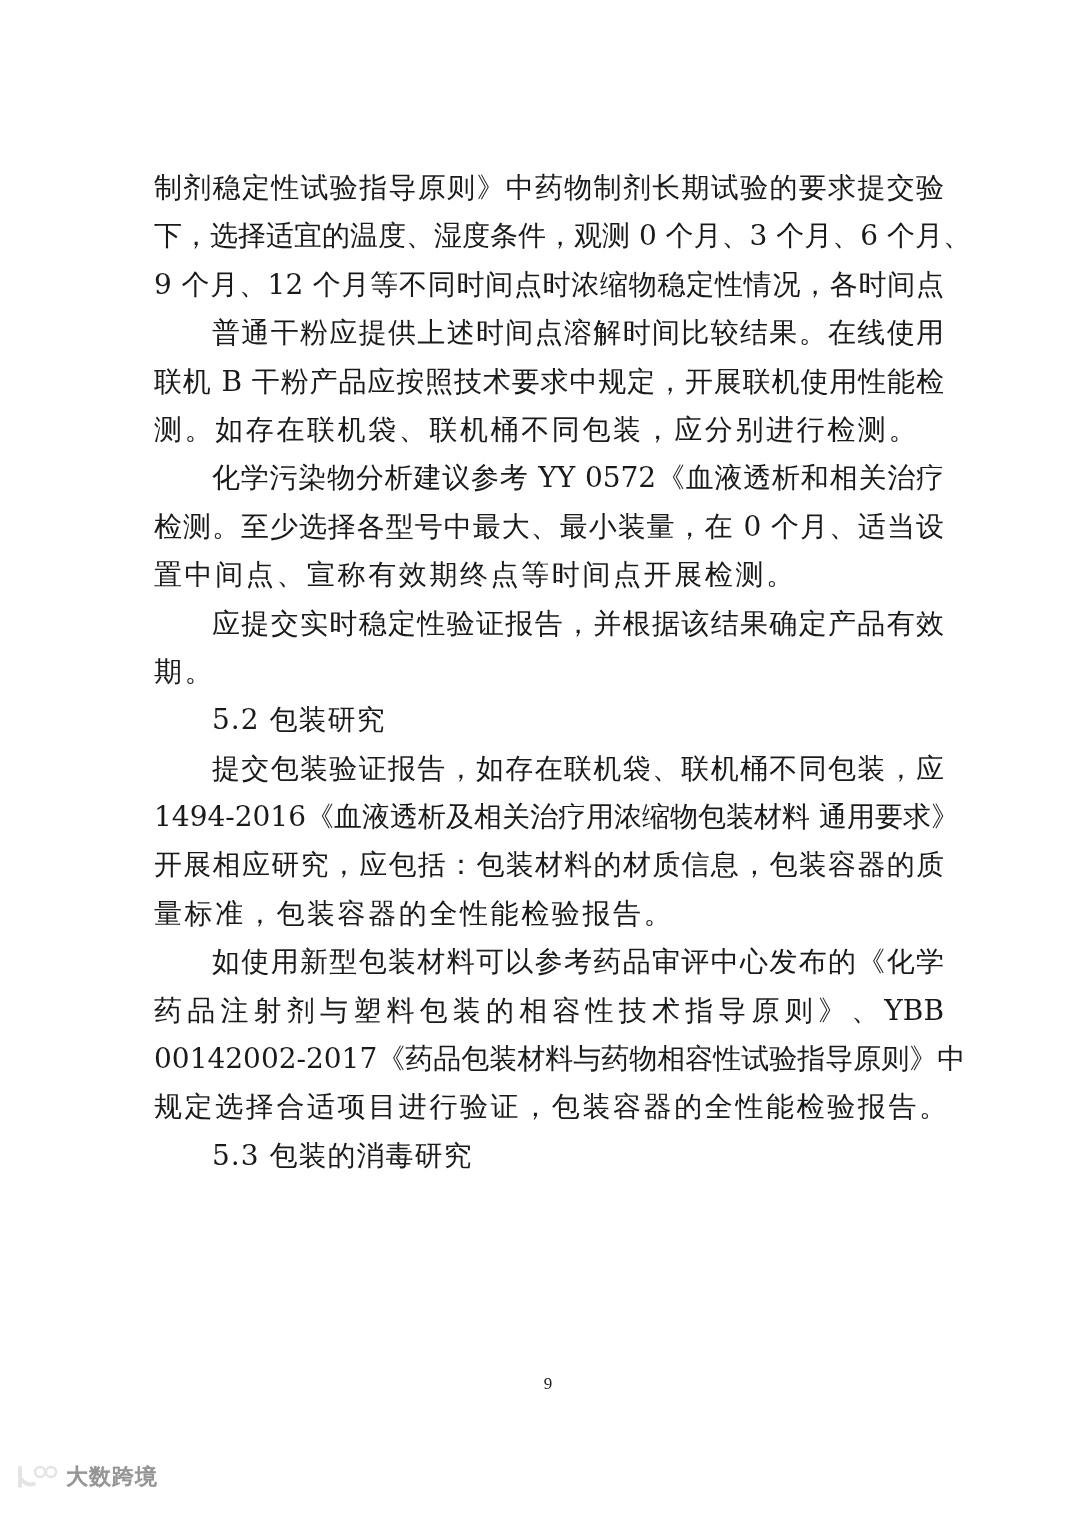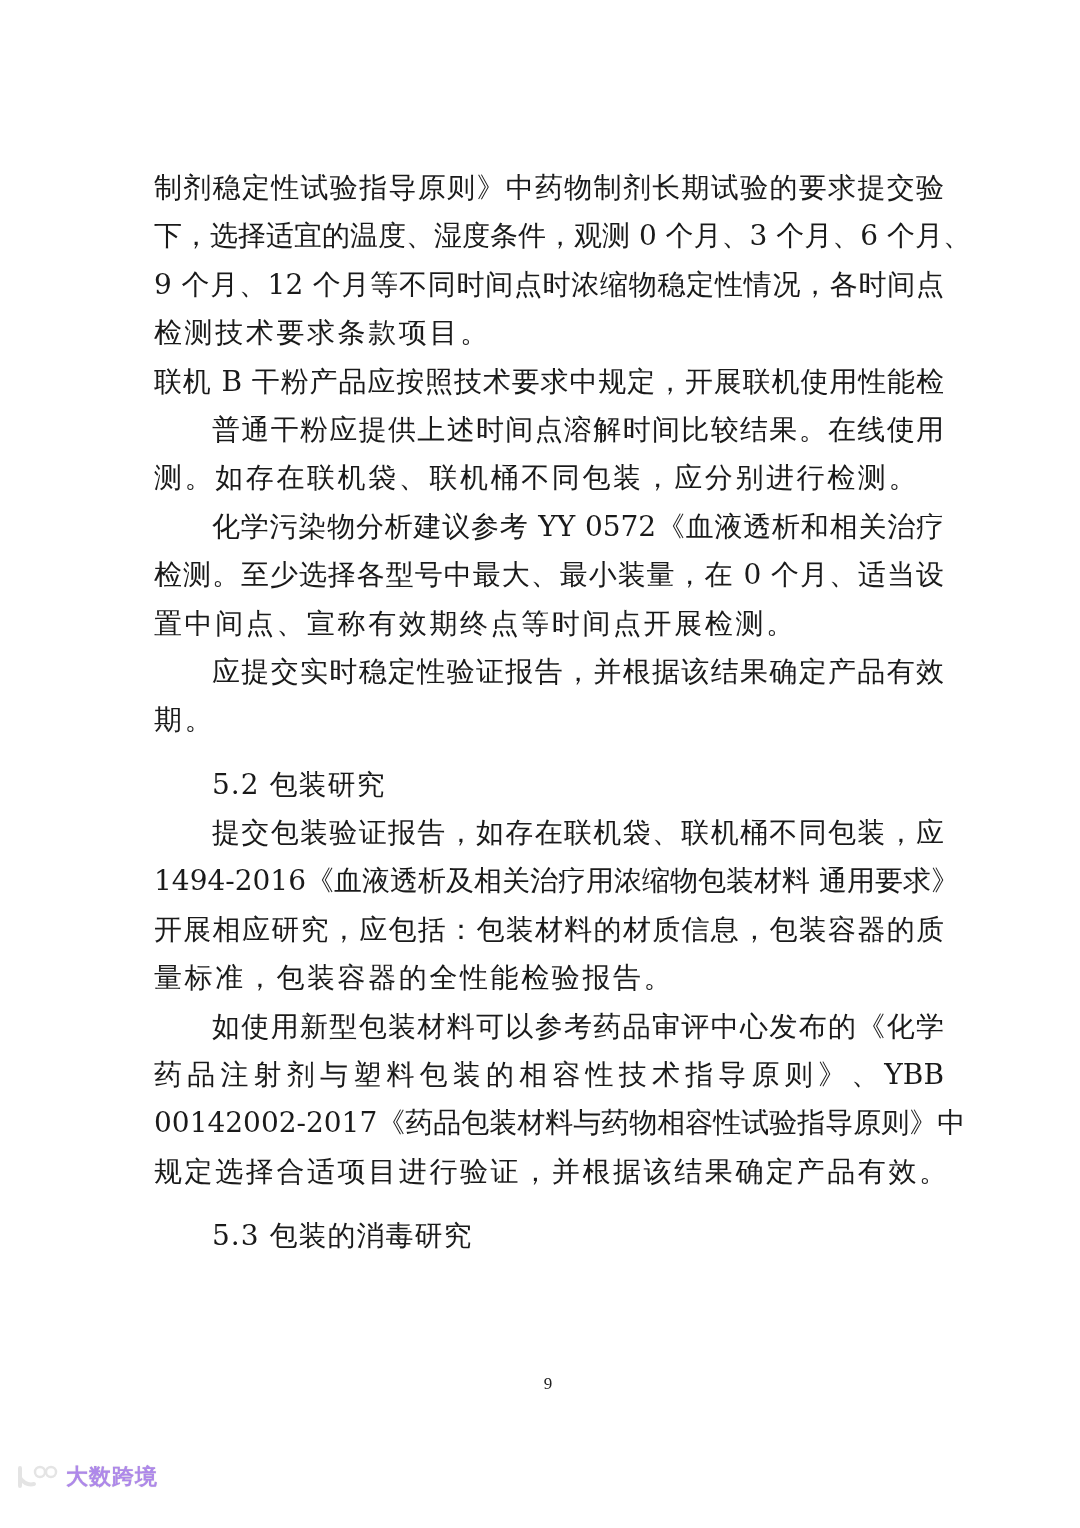--- a/index.html
+++ b/index.html
@@ -4,56 +4,55 @@
 <style>
   html, body { margin: 0; padding: 0; background: #ffffff; }
   body { width: 1080px; height: 1528px; position: relative; overflow: hidden;
          font-family: "DejaVu Serif", "Liberation Serif", serif; color: #1a1a1a; }
   .page { position: absolute; left: 8px; top: 0; width: 1080px; height: 1528px; background: #fff; }
   .body-text { position: absolute; left: 146px; top: 164px; width: 790px; }
   .line { height: 48.4px; line-height: 48.4px; font-size: 28px; white-space: nowrap;
           letter-spacing: 2.6px; overflow: visible; }
   .line.indent { padding-left: 58px; }
   .line.justify { text-align: justify; text-align-last: justify; letter-spacing: 0; }
-  .heading { letter-spacing: 1px; margin-top: 16px; }
+  .heading { letter-spacing: 1px; }
   .page-number { position: absolute; left: 0; width: 1080px; top: 1374px; text-align: center;
                  font-family: "Liberation Serif", serif; font-size: 17px; color: #222; }
   .watermark { position: absolute; left: 8px; top: 1462px; display: flex; align-items: center;
                gap: 6px; opacity: 0.55; }
   .wm-logo { width: 44px; height: 26px; position: relative; }
-  .wm-text { font-family: "DejaVu Sans", sans-serif; font-size: 22px; color: #6d28d9;
+  .wm-text { font-family: "DejaVu Sans", sans-serif; font-size: 22px; color: #404040;
              font-weight: bold; letter-spacing: 1px;
              text-shadow: 0 0 1px #aaa; }
 </style>
 </head>
 <body>
 
 <div class="page">
   <div class="body-text" id="body-text">
       <div class="line justify">制剂稳定性试验指导原则》中药物制剂长期试验的要求提交验</div>
       <div class="line justify">下，选择适宜的温度、湿度条件，观测 0 个月、3 个月、6 个月、</div>
       <div class="line justify">9 个月、12 个月等不同时间点时浓缩物稳定性情况，各时间点</div>
-      <div class="line">检测技术要求条款项目。</div>
+      <div class="line indent justify">普通干粉应提供上述时间点溶解时间比较结果。在线使用</div>
       <div class="line justify">联机 B 干粉产品应按照技术要求中规定，开展联机使用性能检</div>
-      <div class="line indent justify">普通干粉应提供上述时间点溶解时间比较结果。在线使用</div>
       <div class="line">测。如存在联机袋、联机桶不同包装，应分别进行检测。</div>
       <div class="line indent justify">化学污染物分析建议参考 YY 0572《血液透析和相关治疗</div>
       <div class="line justify">检测。至少选择各型号中最大、最小装量，在 0 个月、适当设</div>
       <div class="line">置中间点、宣称有效期终点等时间点开展检测。</div>
       <div class="line indent justify">应提交实时稳定性验证报告，并根据该结果确定产品有效</div>
       <div class="line">期。</div>
       <div class="line indent heading">5.2 包装研究</div>
       <div class="line indent justify">提交包装验证报告，如存在联机袋、联机桶不同包装，应</div>
       <div class="line justify">1494-2016《血液透析及相关治疗用浓缩物包装材料 通用要求》</div>
       <div class="line justify">开展相应研究，应包括：包装材料的材质信息，包装容器的质</div>
       <div class="line">量标准，包装容器的全性能检验报告。</div>
       <div class="line indent justify">如使用新型包装材料可以参考药品审评中心发布的《化学</div>
       <div class="line justify">药品注射剂与塑料包装的相容性技术指导原则》、YBB</div>
       <div class="line justify">00142002-2017《药品包装材料与药物相容性试验指导原则》中</div>
-      <div class="line">规定选择合适项目进行验证，并根据该结果确定产品有效。</div>
+      <div class="line">规定选择合适项目进行验证，包装容器的全性能检验报告。</div>
       <div class="line indent heading">5.3 包装的消毒研究</div>
     </div>
   <div class="page-number">9</div>
   <div class="watermark">
     <span class="wm-logo">
       <svg width="44" height="26" viewBox="0 0 44 26">
         <path d="M4 4 L4 22 M4 14 Q10 22 18 20" stroke="#cfcfcf" stroke-width="4" fill="none" stroke-linecap="round"></path>
         <circle cx="24" cy="8" r="5" stroke="#cfcfcf" stroke-width="2.5" fill="none"></circle>
         <circle cx="35" cy="8" r="5" stroke="#cfcfcf" stroke-width="2.5" fill="none"></circle>
       </svg>

